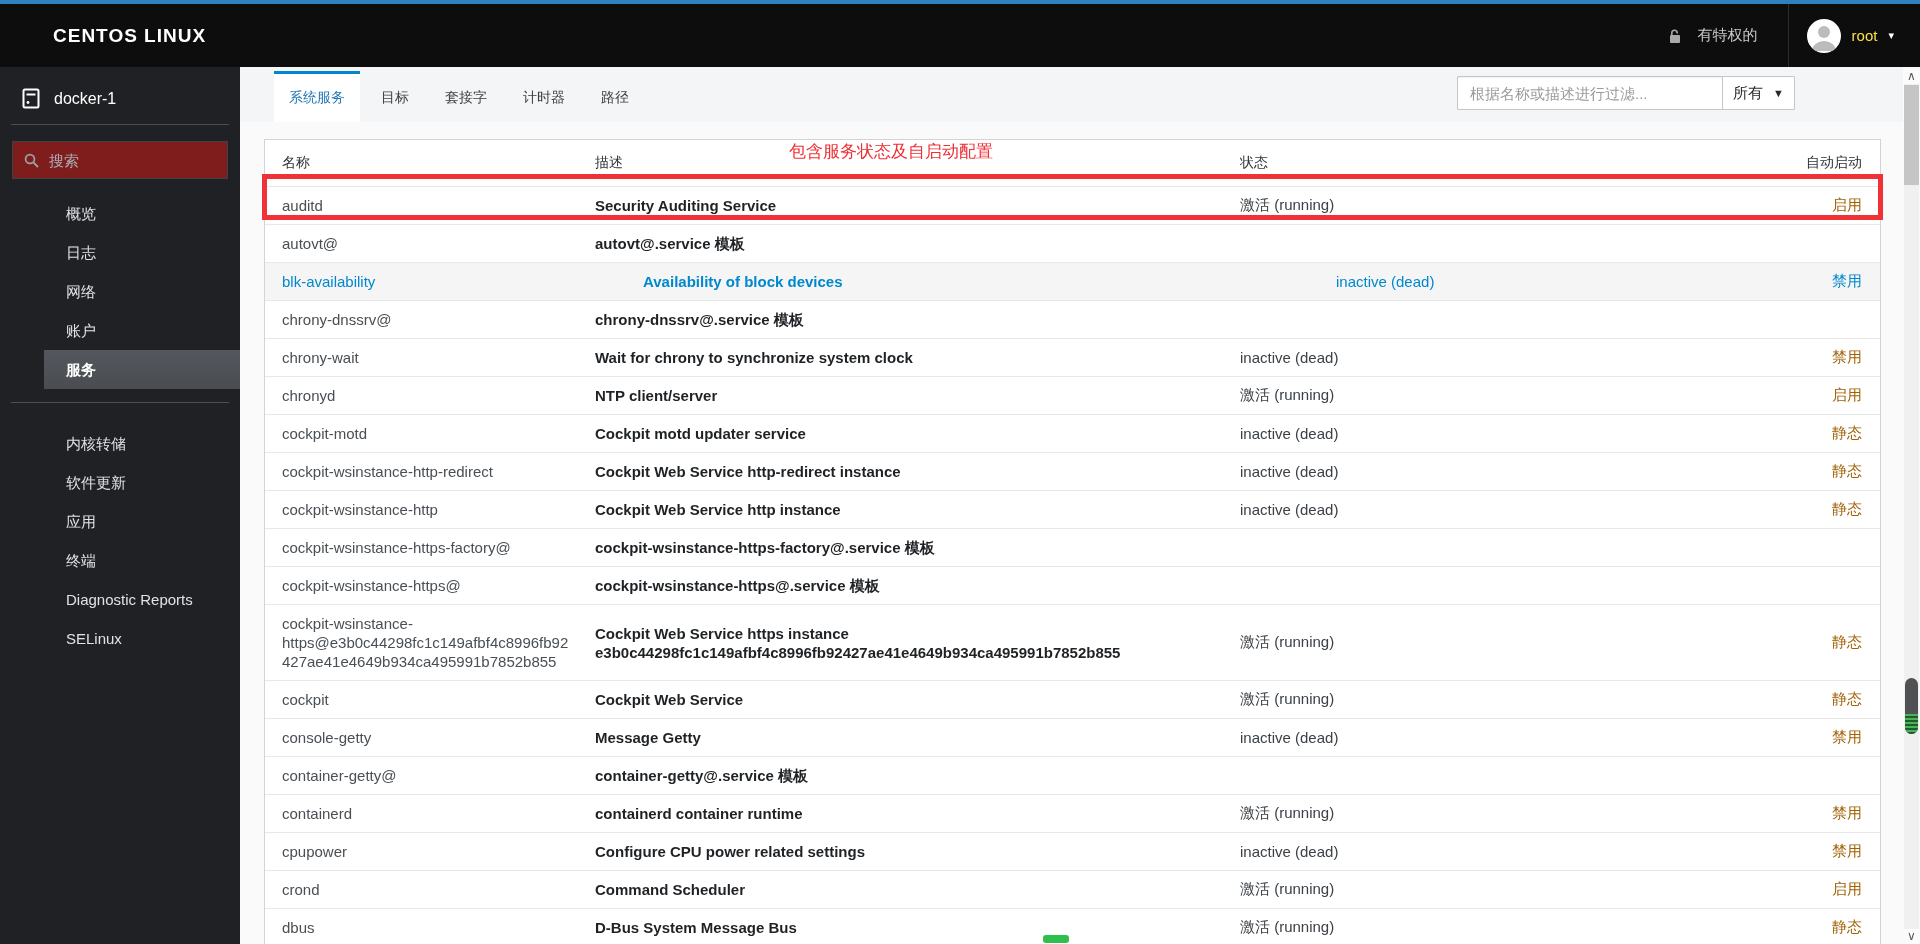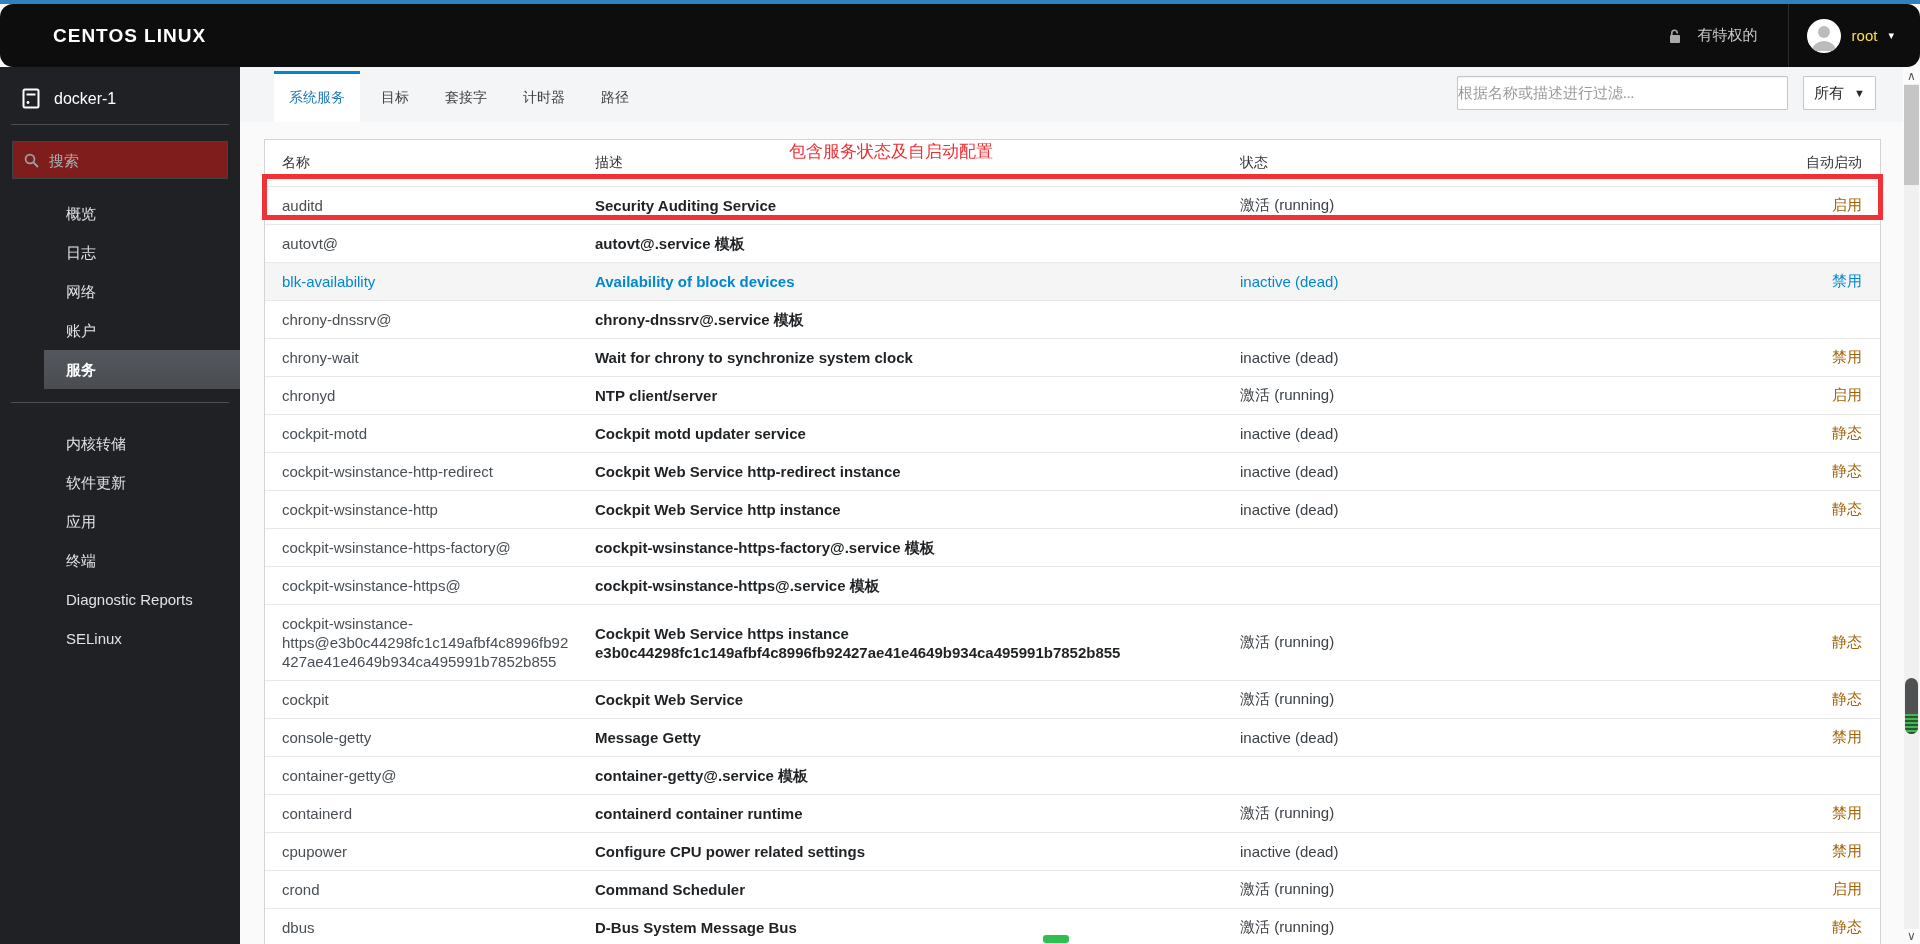--- a/index.html
+++ b/index.html
@@ -1,20 +1,20 @@
 <!DOCTYPE html>
 <html><head>
 <meta charset="utf-8">
 <style>
   * { margin:0; padding:0; box-sizing:border-box; }
   html,body { width:1920px; height:944px; overflow:hidden; font-family:"Liberation Sans","DejaVu Sans",sans-serif; background:#fafafa; }
 
   
   .top-strip { height:4px; background:#2e82c0; }
-  .masthead { height:63px; background:#0d0d0d; display:flex; align-items:center; color:#fff;border-radius:13px; }
+  .masthead { height:63px; background:#0d0d0d; display:flex; align-items:center; color:#fff; }
   .brand { margin-left:53px; font-size:19px; font-weight:600; letter-spacing:1px; }
   .mast-right { margin-left:auto; display:flex; align-items:center; height:100%; }
   .privileged { display:flex; align-items:center; gap:14px; color:#c9c9c9; font-size:15px; margin-right:30px; }
   .mast-divider { width:1px; height:100%; background:#2c2c2c; }
   .user-block { display:flex; align-items:center; gap:11px; padding:0 26px 0 18px; cursor:pointer; }
   .avatar { width:34px; height:34px; border-radius:50%; background:#ffffff; display:flex; align-items:flex-end; justify-content:center; overflow:hidden; }
   .user-name { font-size:15px; color:#fde047; }
   .caret { font-size:11px; color:#fff; }
 
   
@@ -31,36 +31,36 @@
   .nav-item { height:39px; line-height:39px; padding-left:22px; font-size:15px; color:#e0e2e4; cursor:pointer; white-space:nowrap;margin-left:44px; }
   .nav-item.active { background:linear-gradient(#54585e,#494d52); color:#fff; font-weight:700; }
   .nav-sep { border-top:1px solid #4b4e52; margin:13px 11px 21px; }
 
   
   .main { flex:1; position:relative; background:#fafafa; overflow:hidden; }
   .tabstrip { height:55px; background:#f4f5f6; display:flex; align-items:flex-end; padding-left:34px; }
   .tab { height:51px; display:flex; align-items:center; padding:0 15px; font-size:14px; color:#3c3f42; cursor:pointer; border-top:3px solid transparent; margin-right:6px; }
   .tab.active { background:#fff; border-top:3px solid #0088ce; color:#2579b8; }
 
-  .filter-input { position:absolute; top:9px; left:1217px; width:331px; height:34px; border:1px solid #c6c6c6; border-radius:1px; padding:0 0; font-size:15px; color:#333; background:#fff; box-shadow:inset 0 1px 1px rgba(0,0,0,.06); font-family:Liberation Serif, serif; outline:none; }
+  .filter-input { position:absolute; top:9px; left:1217px; width:331px; height:34px; border:1px solid #c6c6c6; border-radius:1px; padding:0 12px; font-size:15px; color:#333; background:#fff; box-shadow:inset 0 1px 1px rgba(0,0,0,.06); font-family:Liberation Sans, sans-serif; outline:none; }
   .filter-input::placeholder { color:#9b9b9b; }
-  .scope-select { position:absolute; top:9px; left:1563px; width:73px; height:34px; border:1px solid #c6c6c6; background:#fff; display:flex; align-items:center; justify-content:space-between; padding:0 10px; font-size:15px; color:#26292c; cursor:pointer; border-radius:1px; }
+  .scope-select { position:absolute; top:9px; left:1482px; width:73px; height:34px; border:1px solid #c6c6c6; background:#fff; display:flex; align-items:center; justify-content:space-between; padding:0 10px; font-size:15px; color:#26292c; cursor:pointer; border-radius:1px; }
   .scope-select .caret { color:#26292c; }
 
   
   .table-wrap { position:absolute; left:24px; top:72px; width:1617px; background:#fff; border:1px solid #d4d4d4; }
   .grid-row { display:grid; grid-template-columns:313px 645px 420px 1fr; padding:0 18px 0 17px; align-items:center; }
   .thead { height:46px; font-size:14px; color:#2f3338; }
   .thead .col-auto { text-align:right; }
   .trow { min-height:38px; border-top:1px solid #e8e8e8; font-size:15px; color:#3b4147; position:relative; cursor:pointer; }
   .trow .cell-name { color:#494f54; padding:9px 20px 9px 0; line-height:19px; overflow-wrap:break-word; }
   .trow .cell-desc { font-weight:700; color:#1f2225; padding:9px 25px 9px 0; line-height:19px; overflow-wrap:break-word; }
   .trow .cell-state { color:#3b4147; }
   .trow .cell-auto { text-align:right; color:#a16207; }
-  .trow.hovered { background:#f5f5f5; }
+  .trow.hovered { background:#f5f5f5;gap:48px; }
   .trow.hovered .cell-name, .trow.hovered .cell-desc,
   .trow.hovered .cell-state, .trow.hovered .cell-auto { color:#0088ce; }
 
   .red-annotation { position:absolute; top:2px; left:524px; font-size:17px; color:#ee2f35; z-index:6; line-height:20px; }
   .red-box { position:absolute; left:-3px; right:-3px; top:-13px; height:46px; border:5px solid #f03136; z-index:5; pointer-events:none; }
 
   
   .scrollbar { position:absolute; right:0; top:67px; bottom:0; width:17px; background:#fbfbfb; }
   .sb-arrow { position:absolute; left:0; right:0; text-align:center; color:#5a5a5a; font-size:12px; line-height:12px; cursor:pointer; }
   .sb-up { top:3px; }

